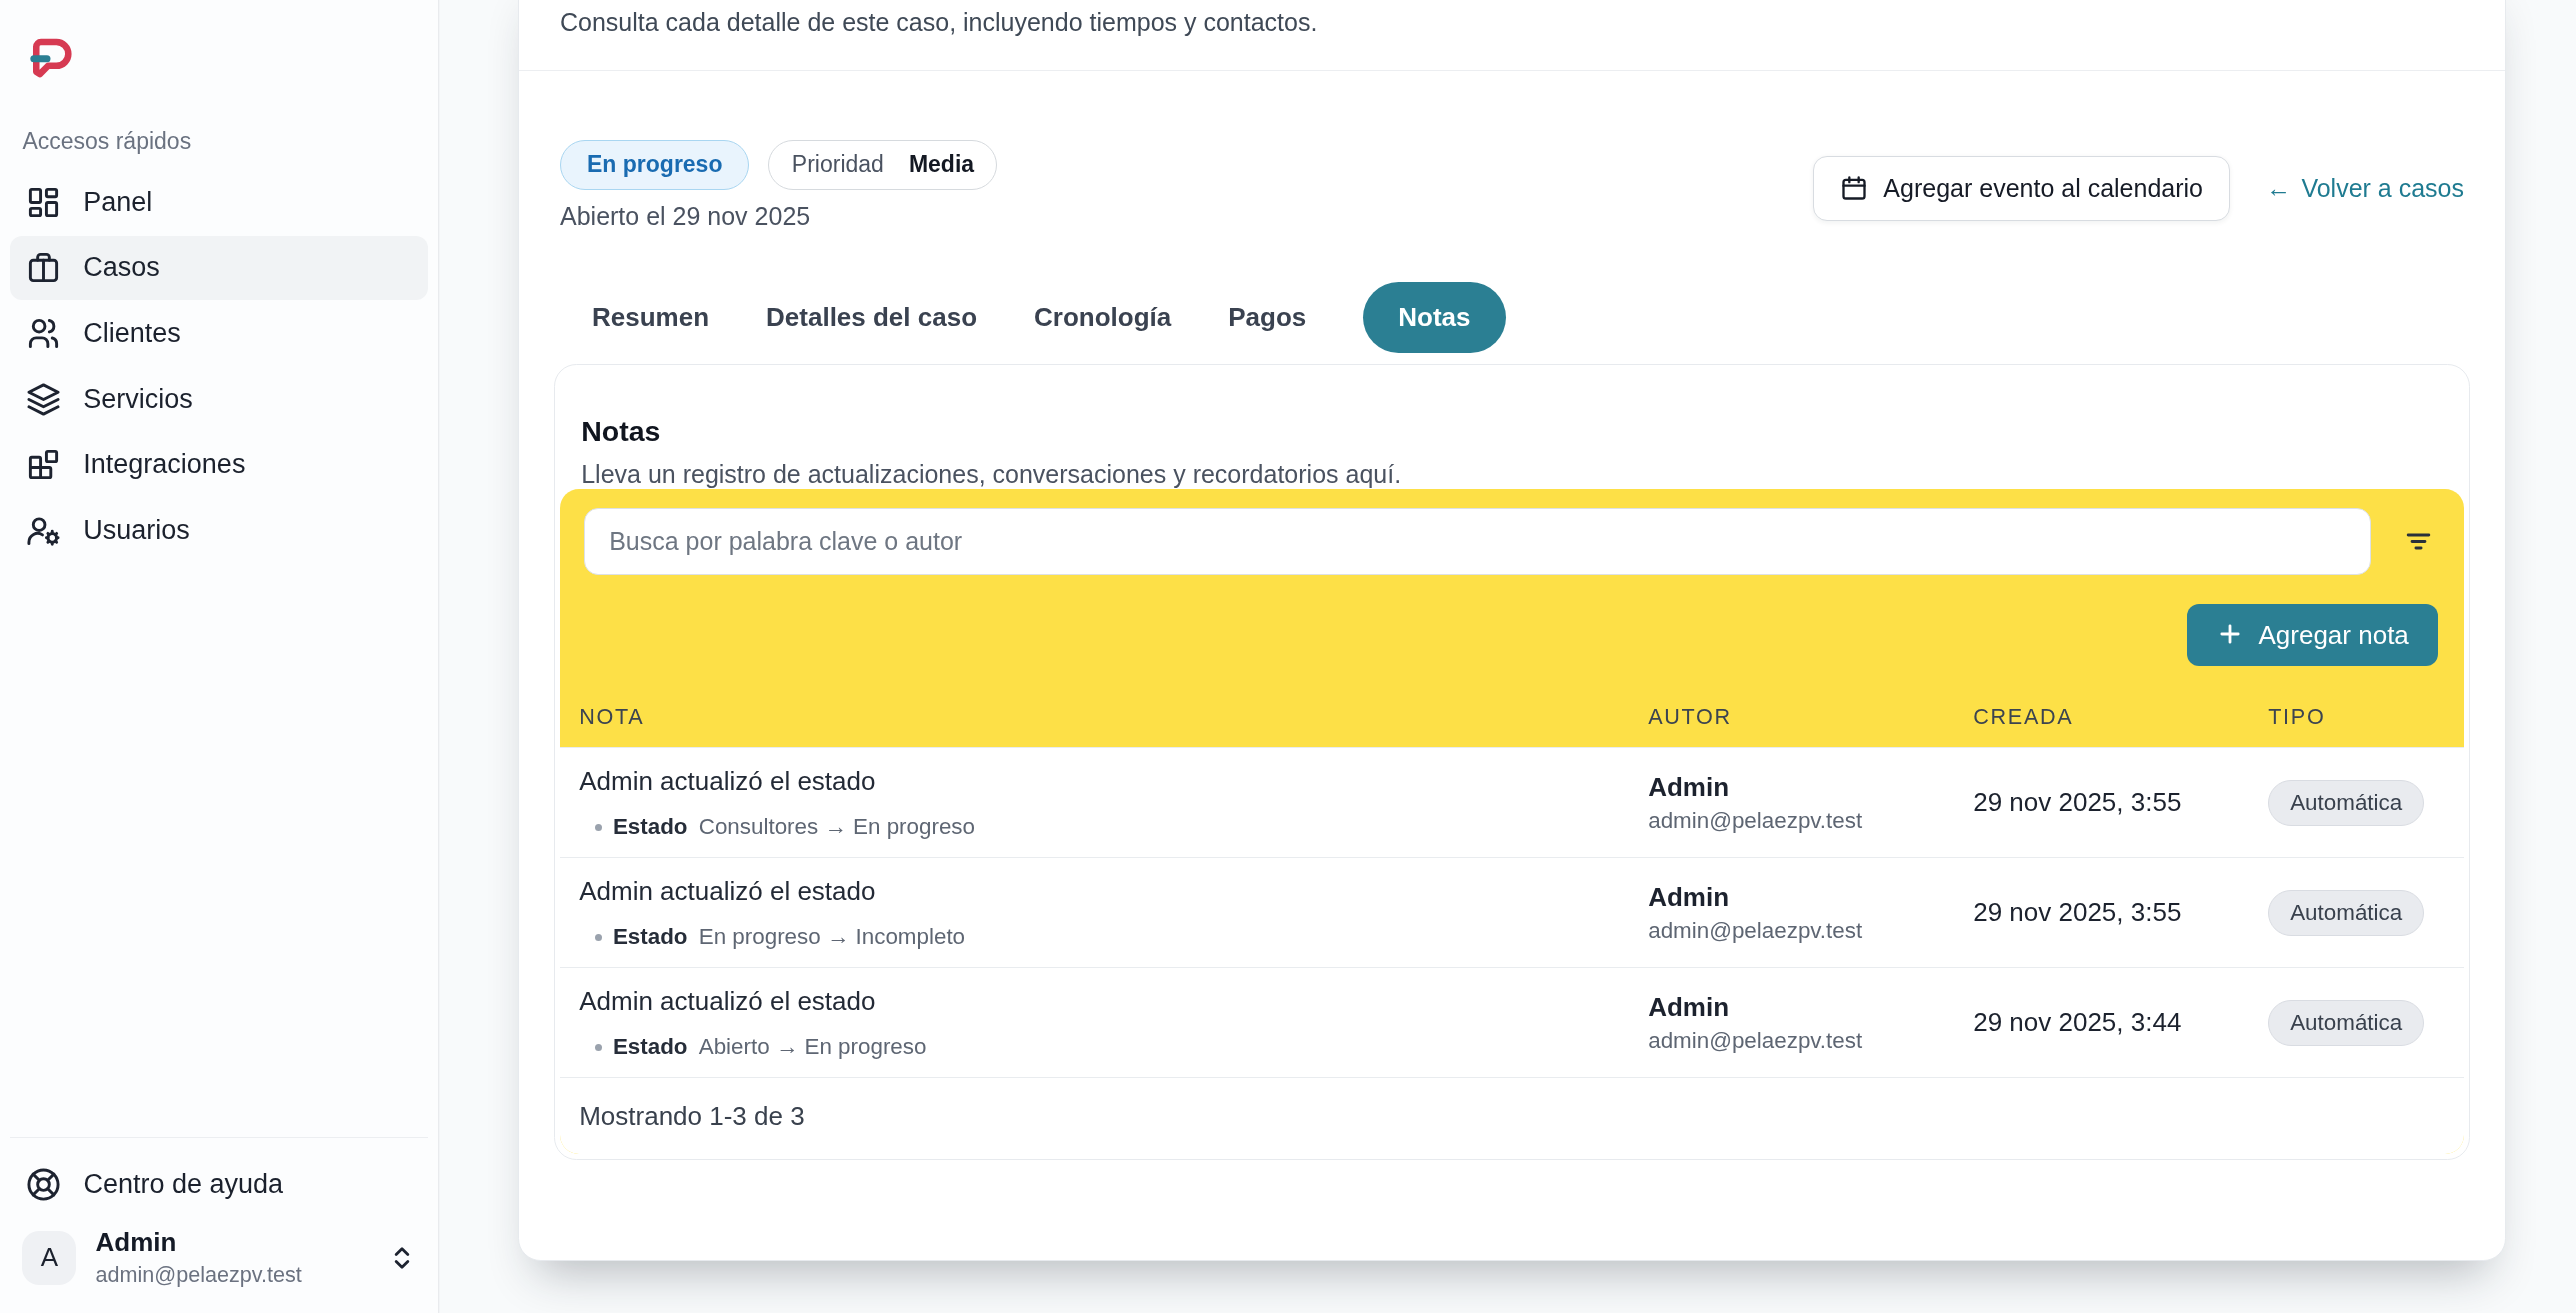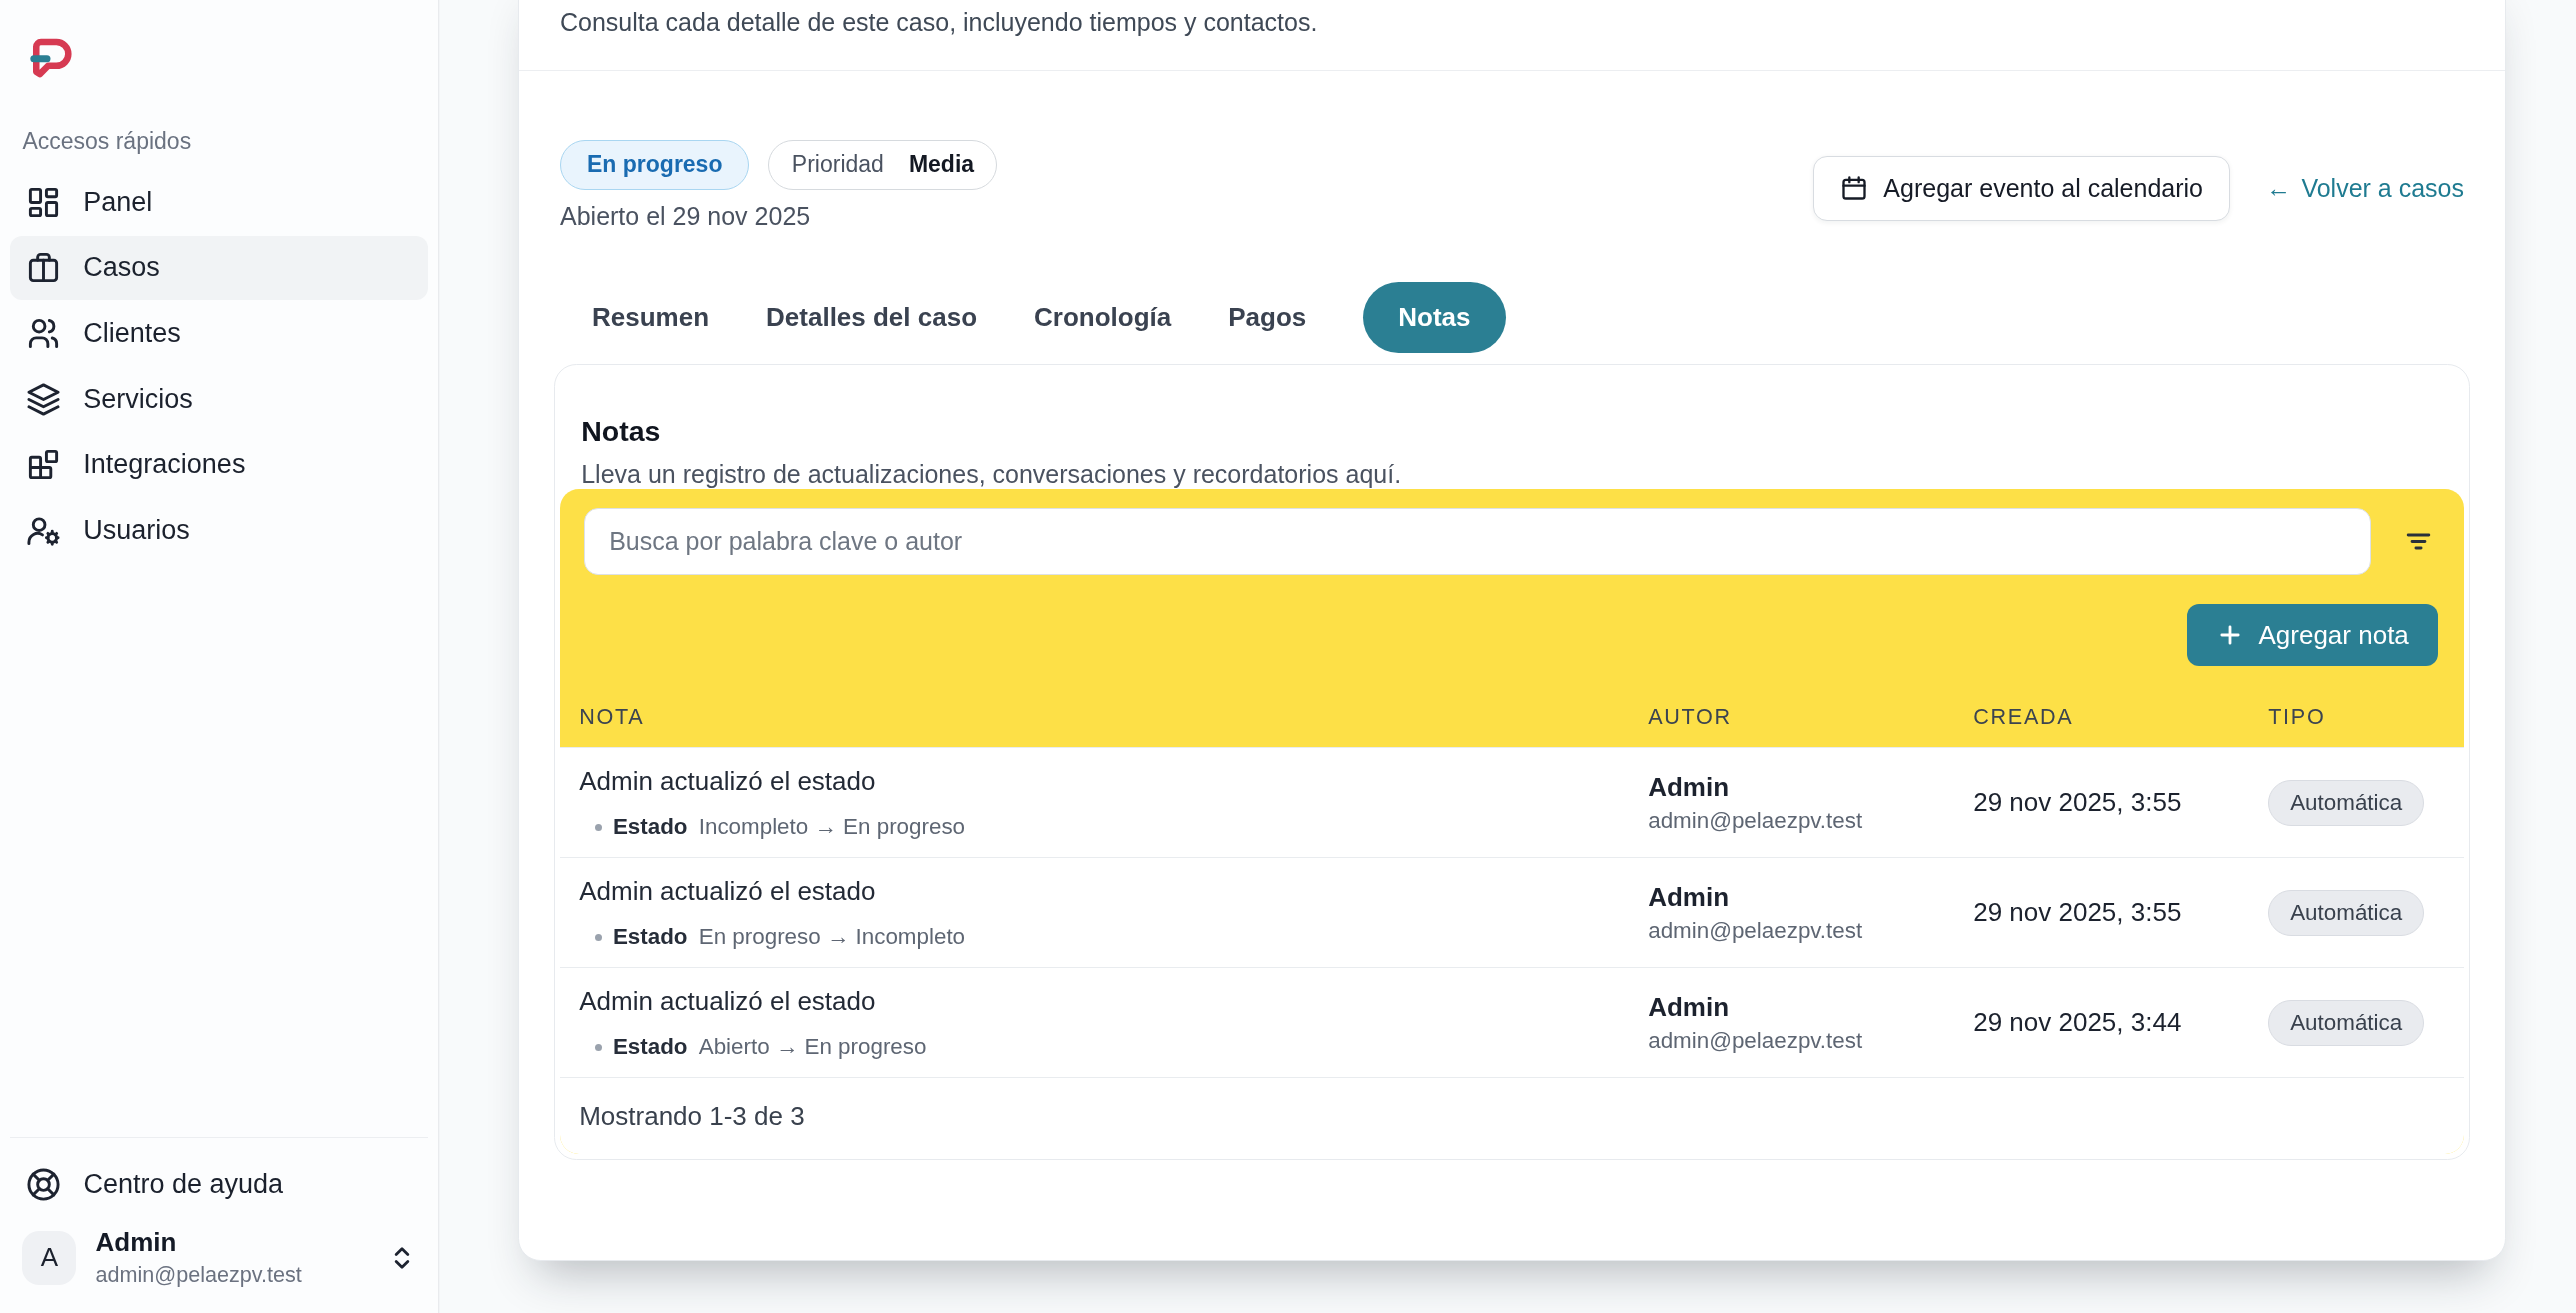--- a/index.html
+++ b/index.html
@@ -60,21 +60,21 @@
 
   .gray-card { background:#fde047; border-radius:19px; overflow:hidden; }
   .toolbar { display:flex; align-items:center; gap:17.3px; padding:19px 14px 0 24px; }
   .search-input { flex:1; height:67px; background:#fff; border:1.7px solid #dde1e6; border-radius:14px;
     padding:0 24px; font-size:25px; color:#1c222e; font-family:inherit; outline:none; }
   .search-input::placeholder { color:#6e7682; }
   .filter-btn { width:62px; height:62px; display:flex; align-items:center; justify-content:center;
     background:transparent; border:none; cursor:pointer; }
   .filter-btn svg { width:31px; height:31px; stroke:#2a303a; fill:none; stroke-width:2.2; stroke-linecap:round; }
   .btn-row { display:flex; justify-content:flex-end; padding:29px 26px 0; }
-  .add-btn { display:flex; align-items:center; gap:14px; background:#2b7f93; color:#fff; border:none;
+  .add-btn { display:flex; gap:14px; background:#2b7f93; color:#fff; border:none;
     font-size:26px; padding:15.5px 29px; border-radius:12px; cursor:pointer; font-family:inherit; }
   .add-btn svg { width:28px; height:28px; stroke:#fff; fill:none; stroke-width:2.4; stroke-linecap:round; }
 
   .table { margin-top:38px; }
   .thead, .trow { display:grid; grid-template-columns:1069px 325px 295px 1fr; align-items:center; padding:0 19px; }
   .thead { padding-bottom:17.3px; }
   .th { font-size:21.6px; letter-spacing:1.7px; color:#3c4450; }
   .trow { background:#fff; min-height:110px; border-top:1.7px solid #e9ecef; }
   .trow:first-of-type { border-top:none; }
   .note-title { font-size:26px; color:#232a36; }
@@ -250,21 +250,21 @@
               <div class="th">CREADA</div>
               <div class="th">TIPO</div>
             </div>
 
             <div class="trow">
               <div>
                 <div class="note-title">Admin actualizó el estado</div>
                 <div class="note-detail">
                   <span class="dot"></span>
                   <span class="detail-label">Estado</span>
-                  <span class="detail-value">Incompleto → En progreso</span>
+                  <span class="detail-value">Consultores → En progreso</span>
                 </div>
               </div>
               <div>
                 <div class="author-name">Admin</div>
                 <div class="author-email">admin@pelaezpv.test</div>
               </div>
               <div class="created">29 nov 2025, 3:55</div>
               <div>
                 <span class="type-chip">Automática</span>
               </div>

